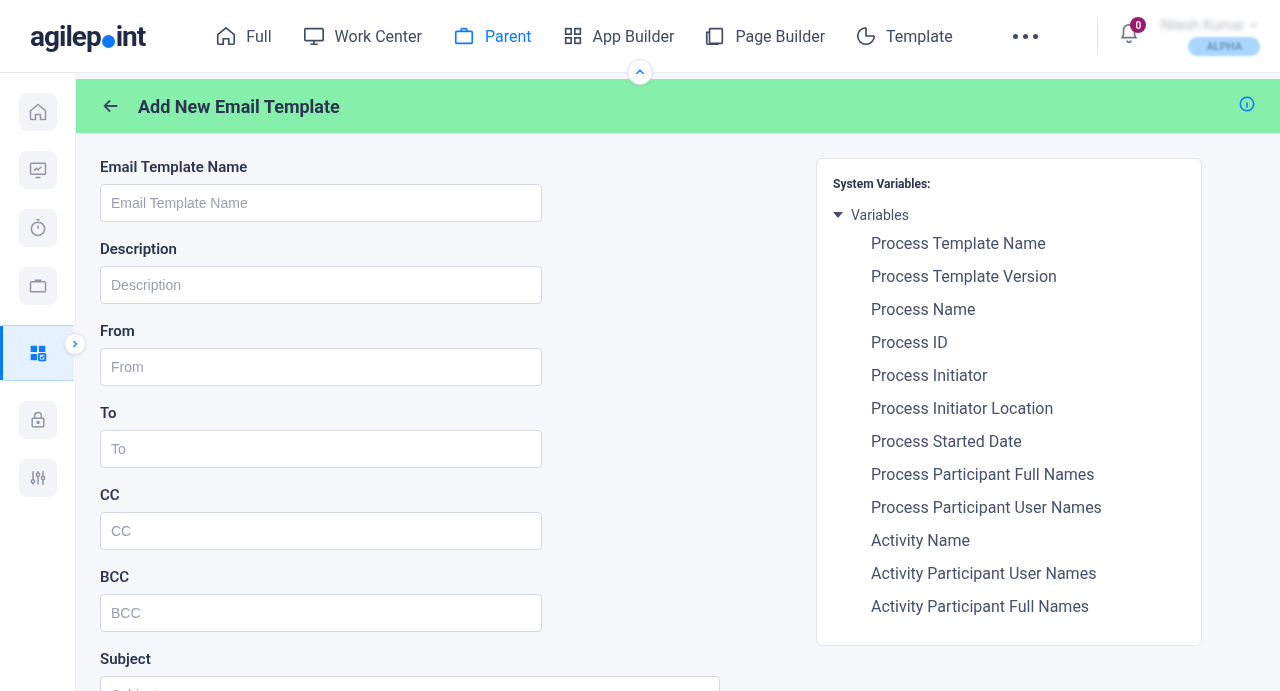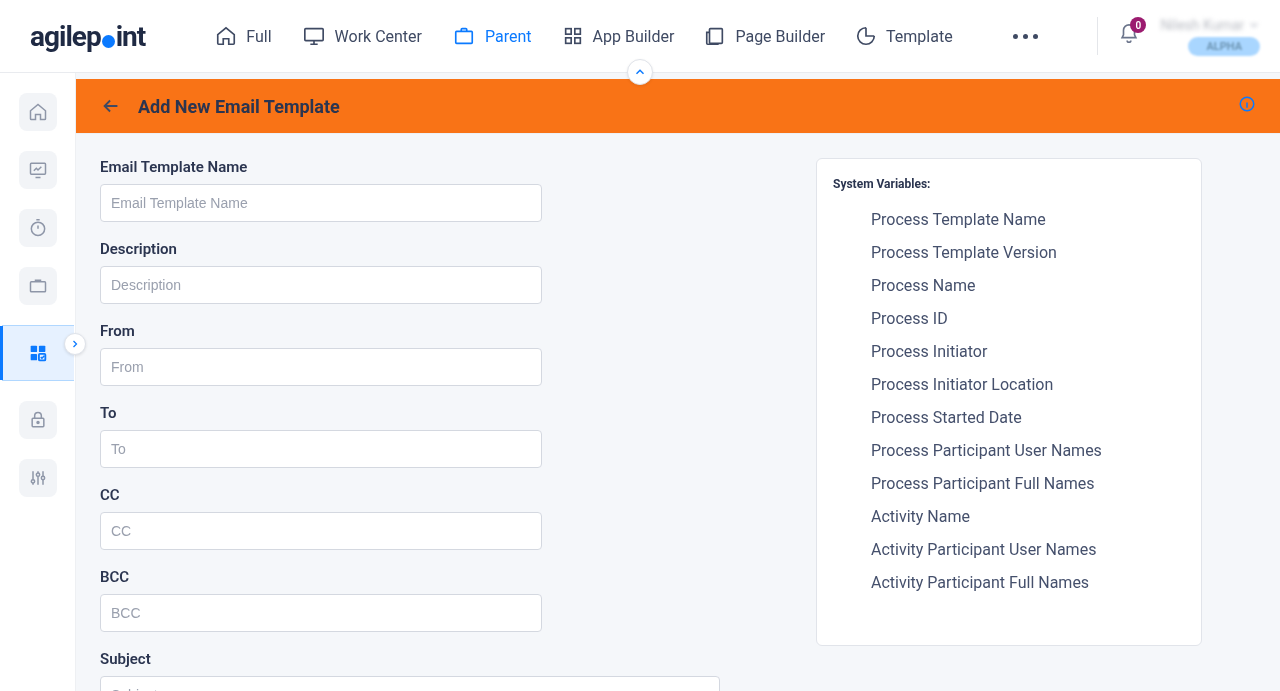--- a/index.html
+++ b/index.html
@@ -27,21 +27,21 @@
 
   
   .layout { display:flex; height: calc(691px - 73px); }
   .sidebar { width: 76px; background:#fff; padding-top:20px; display:flex; flex-direction:column; align-items:center; gap:20px; position:relative; border-right:1px solid #eef0f3;}
   .side-item { width:38px; height:38px; border-radius:8px; display:flex; align-items:center; justify-content:center; color:#8e96a8; cursor:pointer; background:#f2f4f7;}
   .side-item.active { background:#e6f1ff; color:#0b7aff; border:1px solid #b9dcff; width:72px; border-radius:0; border-left:none; border-right:none; border-top:1px solid #b0d7ff; border-bottom:1px solid #b0d7ff; margin:0; height:56px; position:relative;}
   .side-item.active::before { content:""; position:absolute; left:-2px; top:0; bottom:0; width:3px; background:#0b7aff;}
   .sidebar-expand { position:absolute; right:-11px; top:260px; width:22px; height:22px; border-radius:50%; background:#fff; border:1px solid #dfe3ea; display:flex; align-items:center; justify-content:center; color:#0b7aff; box-shadow:0 1px 3px rgba(0,0,0,0.1); cursor:pointer;}
 
   .content { flex:1; background:#f5f7fa; display:flex; flex-direction:column; padding:0 24px;}
-  .page-header { background:#f97316; margin:6px -24px 0 -24px; padding:16px 24px; border-bottom:1px solid #edf0f4; display:flex; align-items:center; gap:16px; }
+  .page-header { background:#86efac; margin:6px -24px 0 -24px; padding:16px 24px; border-bottom:1px solid #edf0f4; display:flex; align-items:center; gap:16px; }
   .back-btn { color:#3f4a63; cursor:pointer; display:flex; }
   .page-title { font-size:18px; font-weight:700; color:#2b3550; }
   .info-btn { margin-left:auto; color:#0b7aff; cursor:pointer;}
 
   .main-area { flex:1; display:flex; gap:16px; padding:24px 0 0 0; overflow:hidden;}
   .form-col { flex:0 0 700px; padding-right:40px; overflow-y:auto;}
   .form-group { margin-bottom:18px; }
   .form-label { font-size:15px; font-weight:600; color:#2b3550; margin-bottom:8px; display:block; }
   .form-input { width:442px; height:38px; border:1px solid #d4d8e0; border-radius:4px; padding:0 10px; font-size:14px; color:#333; background:#fff; }
   .form-input::placeholder { color:#9aa0ae; }
@@ -241,29 +241,33 @@
         </div>
         <div class="form-group">
           <label class="form-label">Subject</label>
           <input class="form-input wide" placeholder="Subject" style="">
         </div>
       </div>
 
       <div class="var-panel">
         <div class="var-title">System Variables:</div>
         <div class="var-scroll">
+          <div class="var-root">
+            <span class="tri"></span>
+            <span>Variables</span>
+          </div>
           <div class="var-item">Process Template Name</div>
           <div class="var-item">Process Template Version</div>
           <div class="var-item">Process Name</div>
           <div class="var-item">Process ID</div>
           <div class="var-item">Process Initiator</div>
           <div class="var-item">Process Initiator Location</div>
           <div class="var-item">Process Started Date</div>
+          <div class="var-item">Process Participant Full Names</div>
           <div class="var-item">Process Participant User Names</div>
-          <div class="var-item">Process Participant Full Names</div>
           <div class="var-item">Activity Name</div>
           <div class="var-item">Activity Participant User Names</div>
           <div class="var-item">Activity Participant Full Names</div>
         </div>
       </div>
     </div>
   </div>
 </div>
 
 </body></html>

